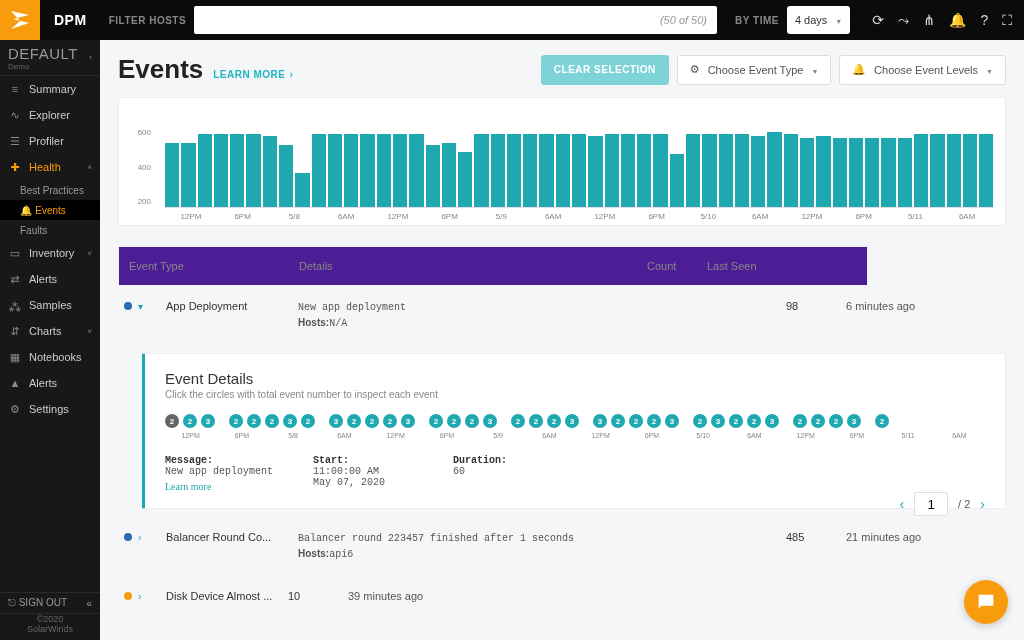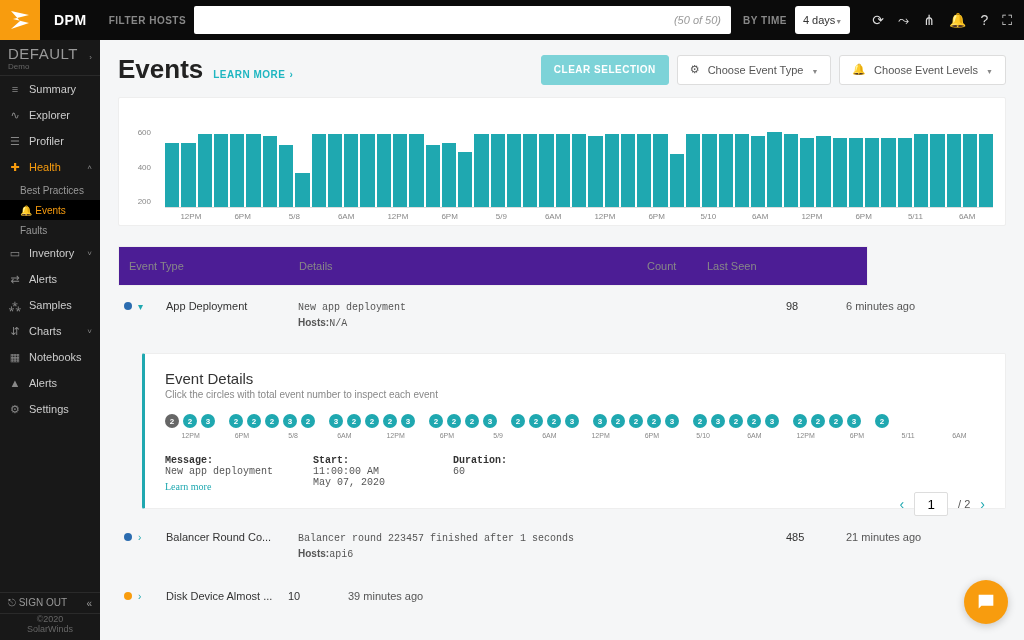--- a/index.html
+++ b/index.html
@@ -2,23 +2,23 @@
 <html><head>
 <meta charset="utf-8">
 <style>
 *{box-sizing:border-box;margin:0;padding:0;font-family:"Segoe UI",Arial,sans-serif}
 body{background:#f5f6f7;overflow:hidden;width:1024px;height:640px}
 .topbar{height:40px;background:#0b0b0b;display:flex;align-items:center;color:#fff;font-size:11px}
 .logo{width:40px;height:40px;background:#f89c0e;display:flex;align-items:center;justify-content:center}
 .logo svg{width:24px;height:24px;fill:#fff}
 .product{font-weight:700;font-size:14px;padding:0 14px;letter-spacing:.5px}
 .filter-label{color:#888;font-size:10px;font-weight:600;letter-spacing:.5px;padding:0 8px}
-.filter-input{flex:1;height:28px;background:#fff;border-radius:2px;margin-right:4px;display:flex;align-items:center;justify-content:flex-end;padding:0 10px;color:#999;font-style:italic;font-size:11px}
+.filter-input{flex:1;height:28px;background:#fff;border-radius:2px;margin-right:10px;display:flex;align-items:center;justify-content:flex-end;padding:0 10px;color:#999;font-style:italic;font-size:11px}
 .bytime{color:#888;font-size:10px;font-weight:600;letter-spacing:.5px;padding:0 8px}
-.time-select{height:28px;background:#fff;border-radius:3px;padding:0 8px;display:flex;align-items:center;color:#333;font-size:11px;gap:0;margin-right:10px}
+.time-select{height:28px;background:#fff;border-radius:3px;padding:0 8px;display:flex;align-items:center;color:#333;font-size:11px;gap:8px;margin-right:10px}
 .top-icons{display:flex;align-items:center;gap:14px;padding:0 12px}
 .top-icons span{cursor:pointer;font-size:14px;color:#ddd;position:relative}
 .dot{position:absolute;top:-2px;right:-4px;width:6px;height:6px;background:#f89c0e;border-radius:50%}
 .shell{display:flex;height:600px}
 .sidebar{width:100px;background:#181818;color:#ccc;font-size:11px;position:relative}
 .workspace{height:36px;display:flex;align-items:center;justify-content:space-between;padding:0 8px;font-size:10px;color:#999;border-bottom:1px solid #2a2a2a}
 .ws-name{font-weight:400;font-size:15px;letter-spacing:.5px}
 .ws-sub{font-size:8px;color:#666}
 .nav-item{height:26px;display:flex;align-items:center;gap:7px;padding:0 8px;cursor:pointer;color:#ccc}
 .nav-item .ic{width:14px;text-align:center;color:#888;font-size:11px}

